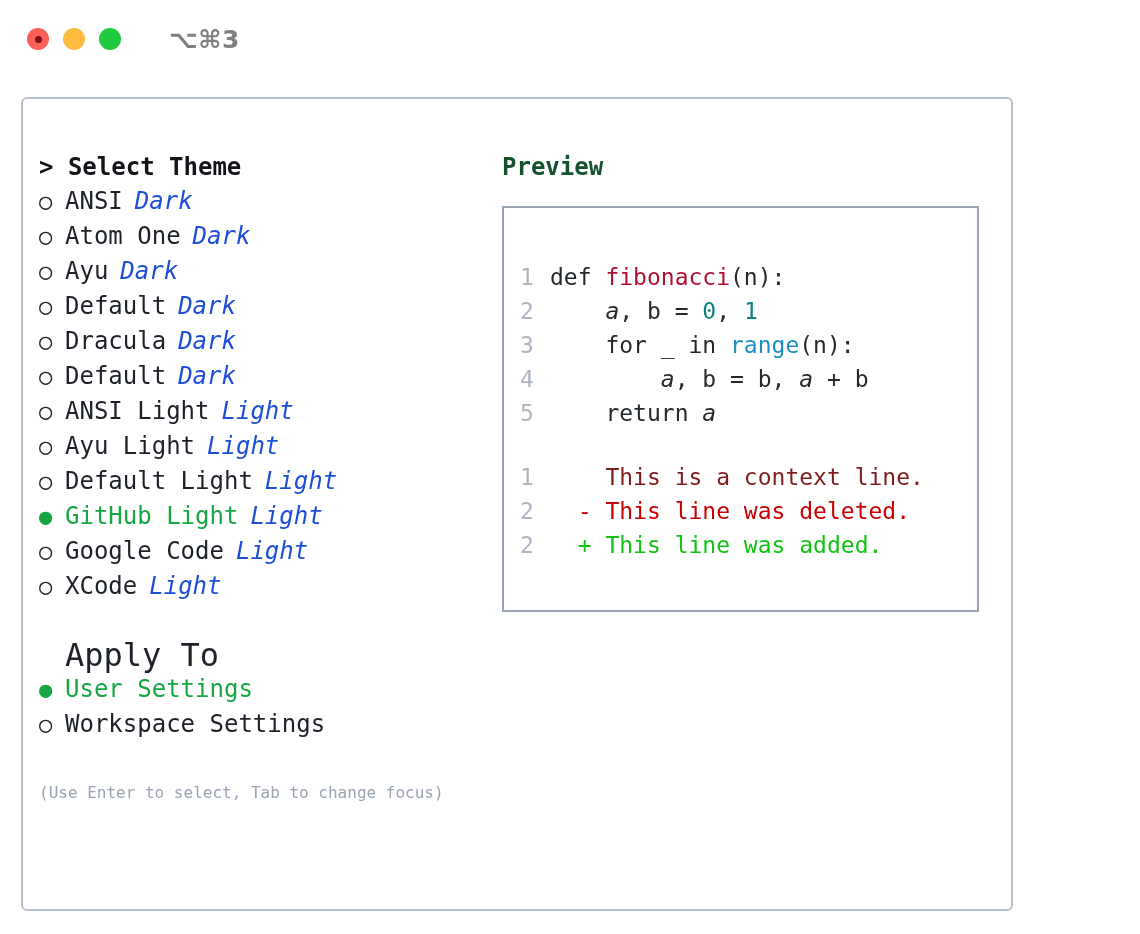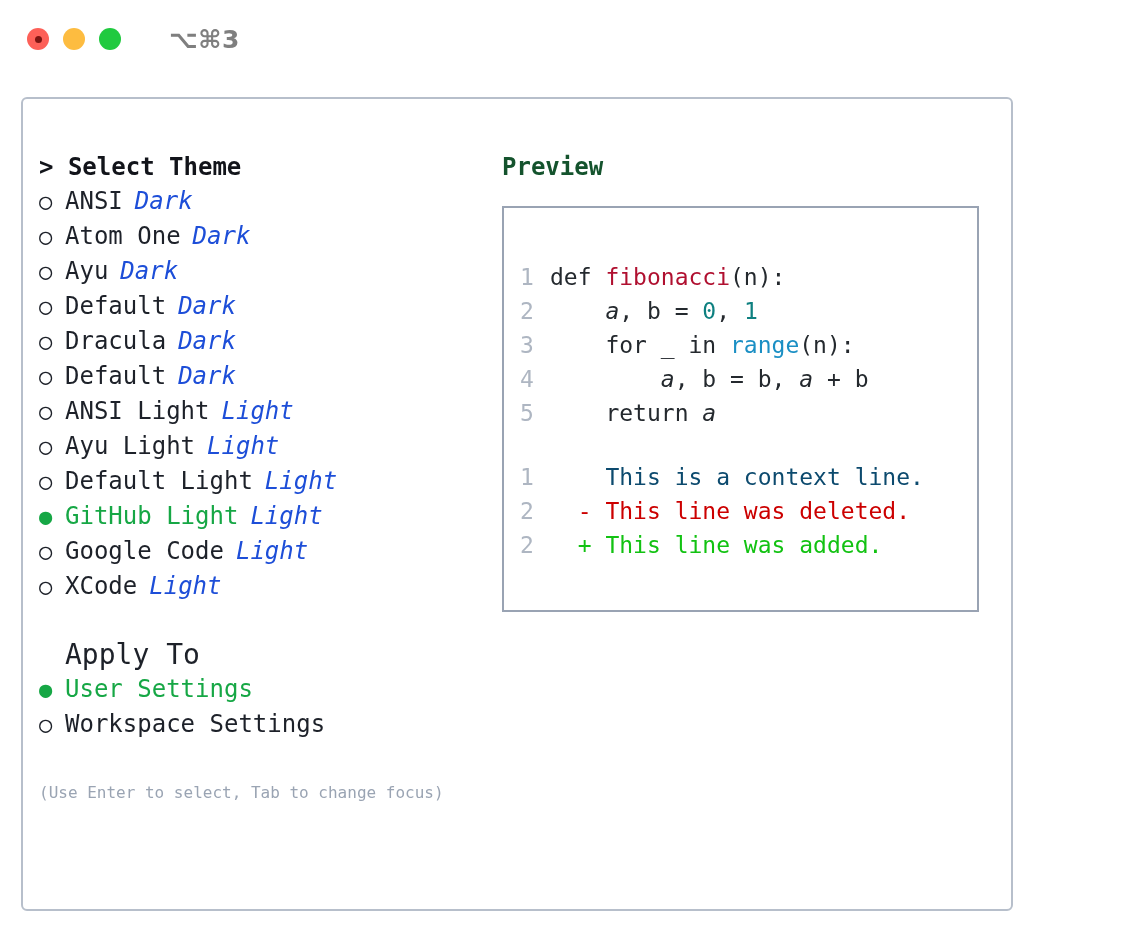--- a/index.html
+++ b/index.html
@@ -113,21 +113,21 @@
   .opt-row.selected .bullet { color: #16a745; }
   .opt-row.selected .opt-label { color: #16a745; }
   .opt-label { color: #1d2129; }
   .opt-tag {
     color: #1d4ed8;
     margin-left: 12px;
     font-style: italic;
   }
   .spacer-row { height: 34px; }
   .apply-head {
-    font-size: 28px;
+    font-size: 32px;
     line-height: 34px;
     color: #1d2129;
     padding-left: 26px;
     white-space: pre;
   }
   .hint {
     margin-top: 34px;
     font-size: 16px;
     line-height: 34px;
     color: #9aa4b3;
@@ -175,21 +175,21 @@
     flex: 0 0 30px;
     text-align: left;
     color: #aeb6c2;
   }
   .code-text { color: #24292e; }
   .tok-fn { color: #b01030; margin-top: 11px; }
   .tok-num { color: #0e8080; }
   .tok-call { color: #1b8fc4; }
   .tok-var { font-style: italic; }
   .gap { height: 30px; }
-  .diff-ctx { color: #0c4a6e; }
+  .diff-ctx { color: #7f1d1d; }
   .diff-del { color: #cc0000; }
   .diff-add { color: #12c212; }
 </style>
 </head>
 <body>
 
 <div class="window">
 
   <div class="titlebar">
     <div class="lights">

